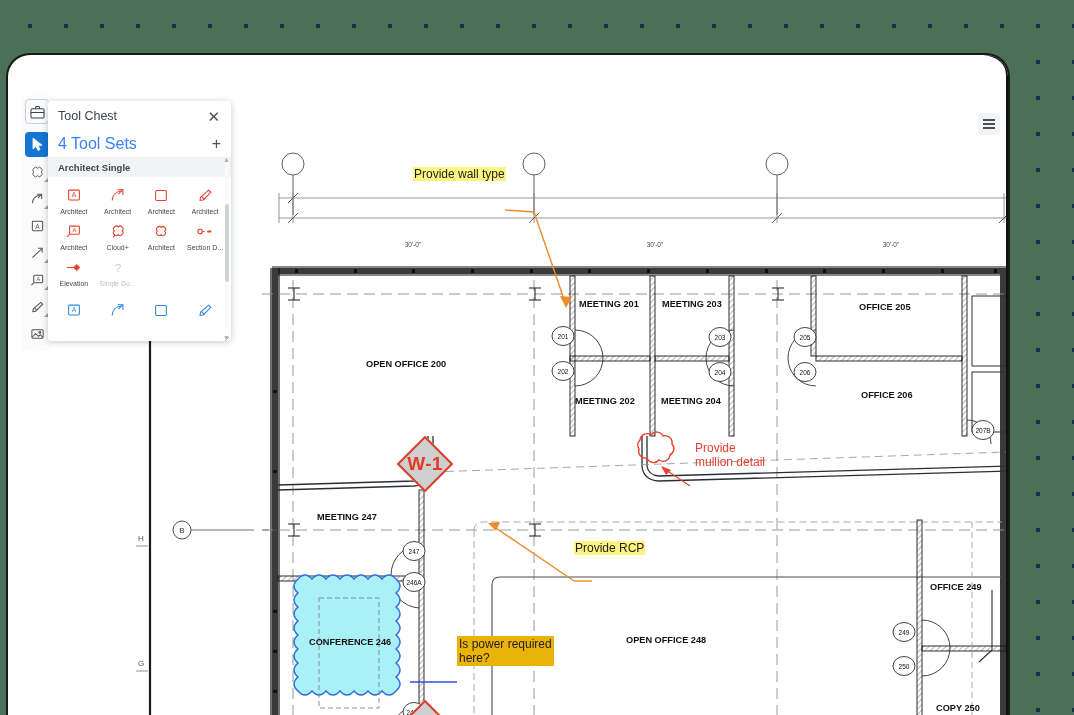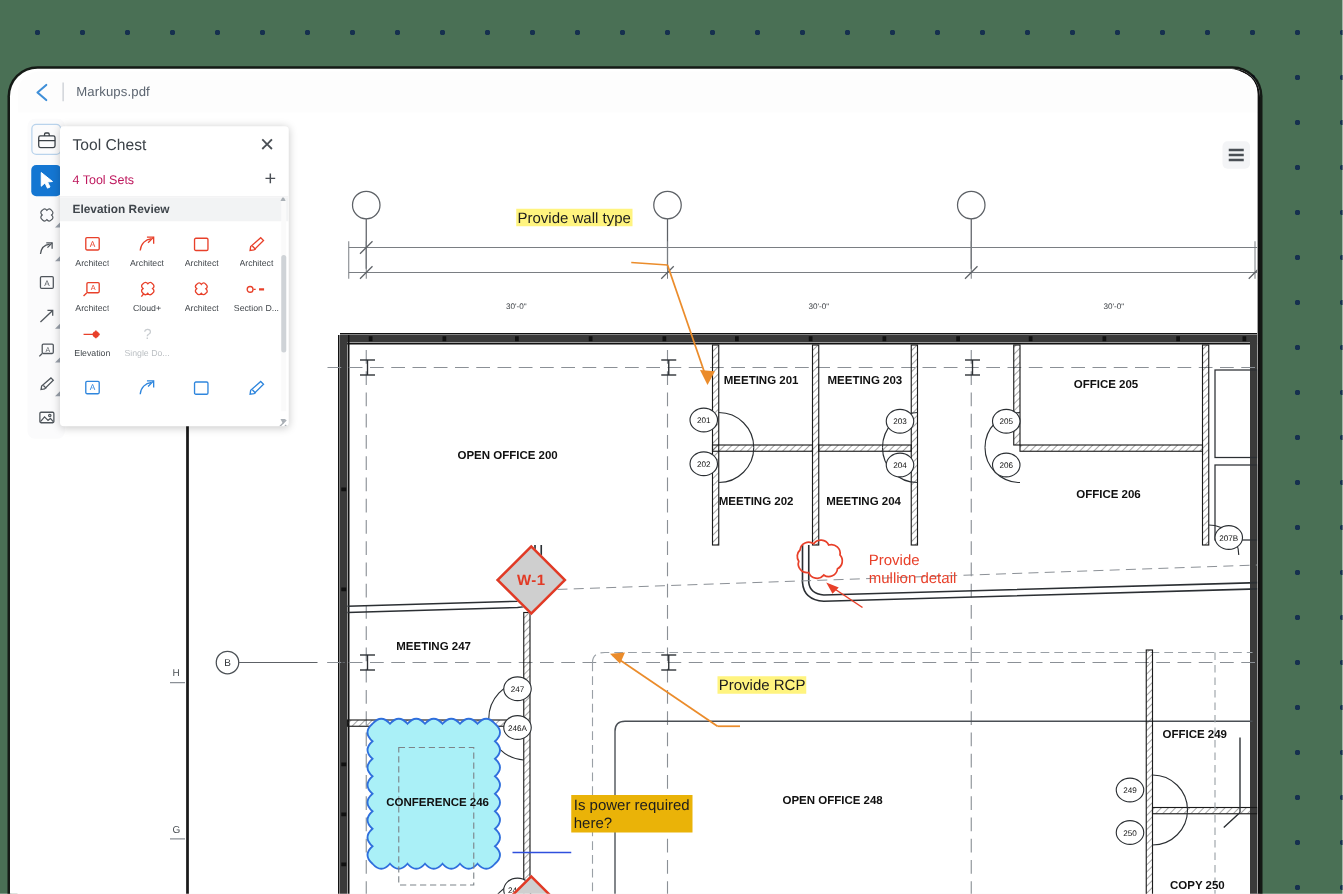--- a/index.html
+++ b/index.html
@@ -103,21 +103,21 @@
   }
   #tc-title { font-size: 12.5px; color: #3c4248; flex: 1; }
   #tc-close {
     font-size: 15px; color: #4a4f55; cursor: pointer; line-height: 1;
     padding: 2px 1px;
   }
   #tc-subheader {
     height: 26px; display: flex; align-items: center;
     padding: 0 10px; flex: none;
   }
-  #tc-sub-title { font-size: 10px; color: #be185d; flex: 1; }
+  #tc-sub-title { font-size: 16px; color: #3b82f6; flex: 1; }
   #tc-add { font-size: 16px; color: #4a4f55; cursor: pointer; line-height: 1; }
   #tc-body {
     flex: 1; position: relative; overflow: hidden;
     border-top: 1px solid #f0f0f1;
   }
   .tc-scroll {
     position: absolute; inset: 0;
     overflow: hidden;
   }
   .set-header {
@@ -205,39 +205,30 @@
   .wtag .diamond {
     position: absolute; inset: 0;
     background: #cfcfcf;
     border: 2px solid #e23a25;
     transform: rotate(45deg);
     box-sizing: border-box;
   }
   .wtag .lbl {
     position: absolute; inset: 0;
     display: flex; align-items: center; justify-content: center;
-    color: #e23a25; font-size: 12px; font-weight: bold;
+    color: #e23a25; font-size: 19px; font-weight: bold;
     letter-spacing: 0.3px;
   }
 </style>
 </head>
 <body>
 
 <div id="device-frame">
   <div id="device-screen">
 
-    <div id="topbar">
-      <div id="back-btn">
-        <svg width="13" height="16" viewBox="0 0 13 16" fill="none">
-          <path d="M10 2 L3 8 L10 14" stroke="#3f8fd8" stroke-width="1.7" stroke-linecap="round" stroke-linejoin="round"></path>
-        </svg>
-      </div>
-      <div class="topbar-div"></div>
-      <div id="doc-title">Markups.pdf</div>
-    </div>
 
     <div id="canvas-wrap">
       <svg id="drawing" width="992" height="637" viewBox="0 0 992 637">
         <defs>
           <pattern id="hatch" width="4" height="4" patternUnits="userSpaceOnUse" patternTransform="rotate(45)">
             <line x1="0" y1="0" x2="0" y2="4" stroke="#333" stroke-width="0.7"></line>
           </pattern>
         </defs>
 
         <g stroke="#5d6166" fill="none" stroke-width="1">
@@ -650,21 +641,21 @@
       <div id="tc-header">
         <div id="tc-title">Tool Chest</div>
         <div id="tc-close">✕</div>
       </div>
       <div id="tc-subheader">
         <div id="tc-sub-title">4 Tool Sets</div>
         <div id="tc-add">+</div>
       </div>
       <div id="tc-body">
         <div class="tc-scroll" id="tc-scroll">
-            <div class="set-header">Elevation Review</div>
+            <div class="set-header">Architect Single</div>
             <div class="tool-grid">
               <div class="tool-cell">
                 <div class="tool-ico">
                   <svg width="18" height="17" viewBox="0 0 20 19" fill="none" stroke="#e8402a" stroke-width="1.2">
                     <rect x="4" y="3.5" width="12" height="11" rx="1"></rect>
                <text x="10" y="11.6" font-size="7.5" fill="#e8402a" stroke="none" text-anchor="middle" font-family="Liberation Sans, sans-serif">A</text>
                   </svg>
                 </div>
                 <div class="tool-lbl">Architect</div>
               </div>

